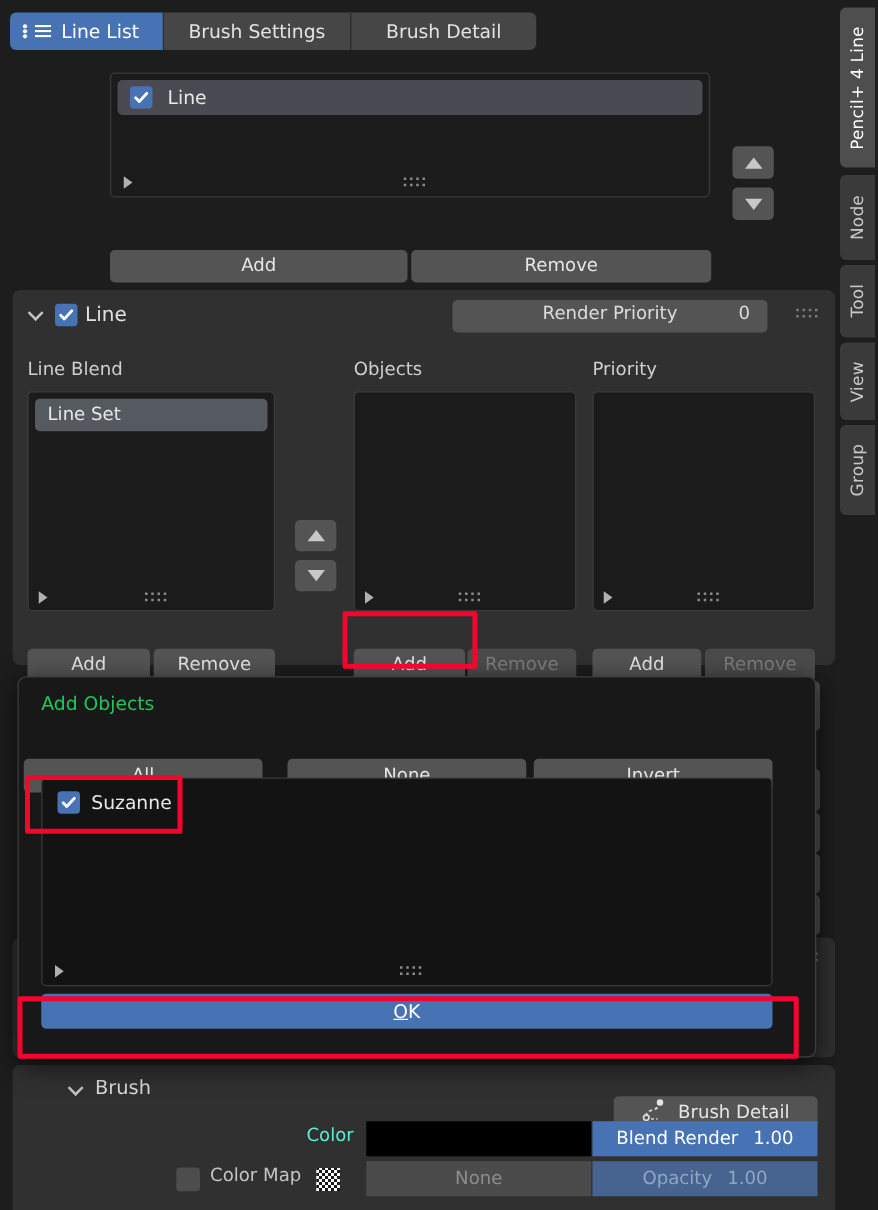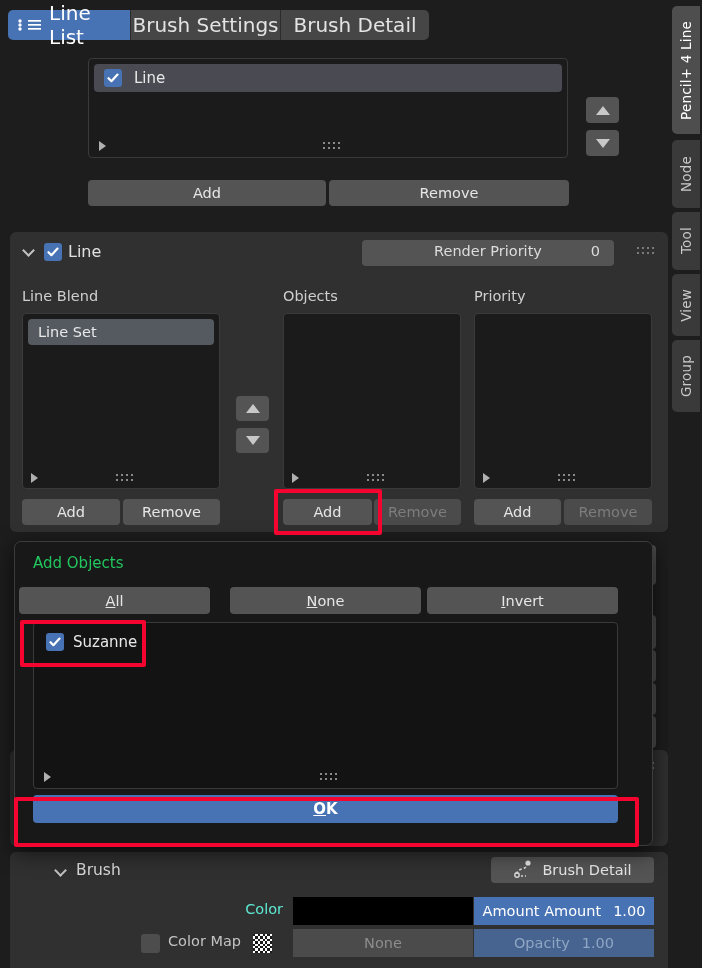--- a/index.html
+++ b/index.html
@@ -9,21 +9,21 @@
     font-family: "DejaVu Sans", sans-serif;
     overflow: hidden;
   }
   #root { position: relative; width: 702px; height: 968px; background: #1d1d1d; }
 
   
   .btn {
     background: #545454; border: none; border-radius: 4px;
     color: #e6e6e6; font-size: 14.5px; font-family: "DejaVu Sans", sans-serif;
     display: flex; align-items: center; justify-content: center;
-    cursor: pointer; user-select: none;
+    cursor: pointer; user-select: none; margin-top: 20px;
   }
   .btn.dim { color: #7d7d7d; background: #4b4b4b; }
   .panelbox {
     background: #1b1b1b; border: 1px solid #3a3a3a; border-radius: 4px;
     position: relative;
   }
 
   
   .cbx { width: 18px; height: 18px; border-radius: 3px; background: #4772b3;
          display:flex; align-items:center; justify-content:center; flex:none; }
@@ -39,21 +39,21 @@
          border-top:5px solid transparent;border-bottom:5px solid transparent; }
 
   
   .redbox { position:absolute; border:4px solid #f5042f; border-radius:2px;
             pointer-events:none; z-index:60; }
 
   
   #tabstrip { position:absolute; left:8px; top:10px; width:421px; height:30px;
               display:flex; }
   .tab { height:30px; display:flex; align-items:center; justify-content:center;
-         background:#464646; color:#e3e3e3; font-size:20px; cursor:pointer;
+         background:#464646; color:#e3e3e3; font-size:15px; cursor:pointer;
          border-right:1px solid #2b2b2b; }
   .tab.active { background:#4772b3; color:#ffffff; justify-content:flex-start;
                 padding-left:9px; gap:8px; }
 
   
   #linelist-box { position:absolute; left:88px; top:58px; width:480px; height:100px; }
   #linelist-row { position:absolute; left:5px; top:5px; right:5px; height:28px;
       background:#4a4a52; border-radius:4px; display:flex; align-items:center;
       gap:12px; padding-left:10px; }
   #linelist-footer { position:absolute; left:10px; right:10px; bottom:6px;
@@ -119,21 +119,21 @@
   #dlg-list { position:absolute; left:18px; top:80px; width:585px; height:167px;
               background:#131313; border:1px solid #3a3a3a; border-radius:4px; }
   #suz-row { position:absolute; left:6px; top:6px; height:26px;
              display:flex; align-items:center; gap:9px; padding:0 8px 0 6px;
              color:#e8e8e8; font-size:15px; }
   #dlg-list-footer { position:absolute; left:10px; right:10px; bottom:6px;
              display:flex; align-items:center; }
   #dlg-ok { position:absolute; left:18px; top:253px; width:585px; height:28px;
             background:#4772b3; border-radius:4px; display:flex;
             align-items:center; justify-content:center; color:#ffffff;
-            font-size:15px; cursor:pointer;font-weight:bold; }
+            font-size:15px; cursor:pointer; }
 
   
   #brushpanel { position:absolute; left:10px; top:852px; width:658px; height:116px;
                 background:#303030; border-radius:6px 6px 0 0; z-index:10; }
   #bp-chev { position:absolute; left:46px; top:14px; }
   #bp-title { position:absolute; left:66px; top:9px; color:#d8d8d8; font-size:15.5px; }
   #bp-detail { position:absolute; left:481px; top:5px; width:163px; height:26px;
                gap:9px; }
   #row-color { position:absolute; left:0; top:45px; width:100%; height:28px; }
   #row-colormap { position:absolute; left:0; top:77px; width:100%; height:28px; }
@@ -415,21 +415,21 @@
           <path d="M8 16 L13 16" stroke="#d8d8d8" stroke-width="1.4" stroke-dasharray="2 2"></path>
         </svg>
       </span>
       <span>Brush Detail</span>
     </div>
 
     <div id="row-color">
       <span class="rowlabel" style="left:205px;width:68px;text-align:right">Color</span>
       <div id="colorswatch"></div>
       <div id="blendamount">
-        <span>Amount Amount</span>
+        <span>Blend Render</span>
         <span>1.00</span>
       </div>
     </div>
 
     <div id="row-colormap">
       <div id="cm-chk"></div>
       <span id="cm-label">Color Map</span>
       <span id="cm-checker">
         <svg width="19" height="19" viewBox="0 0 8 8" shape-rendering="crispEdges">
           <rect width="8" height="8" fill="#ffffff"></rect>

